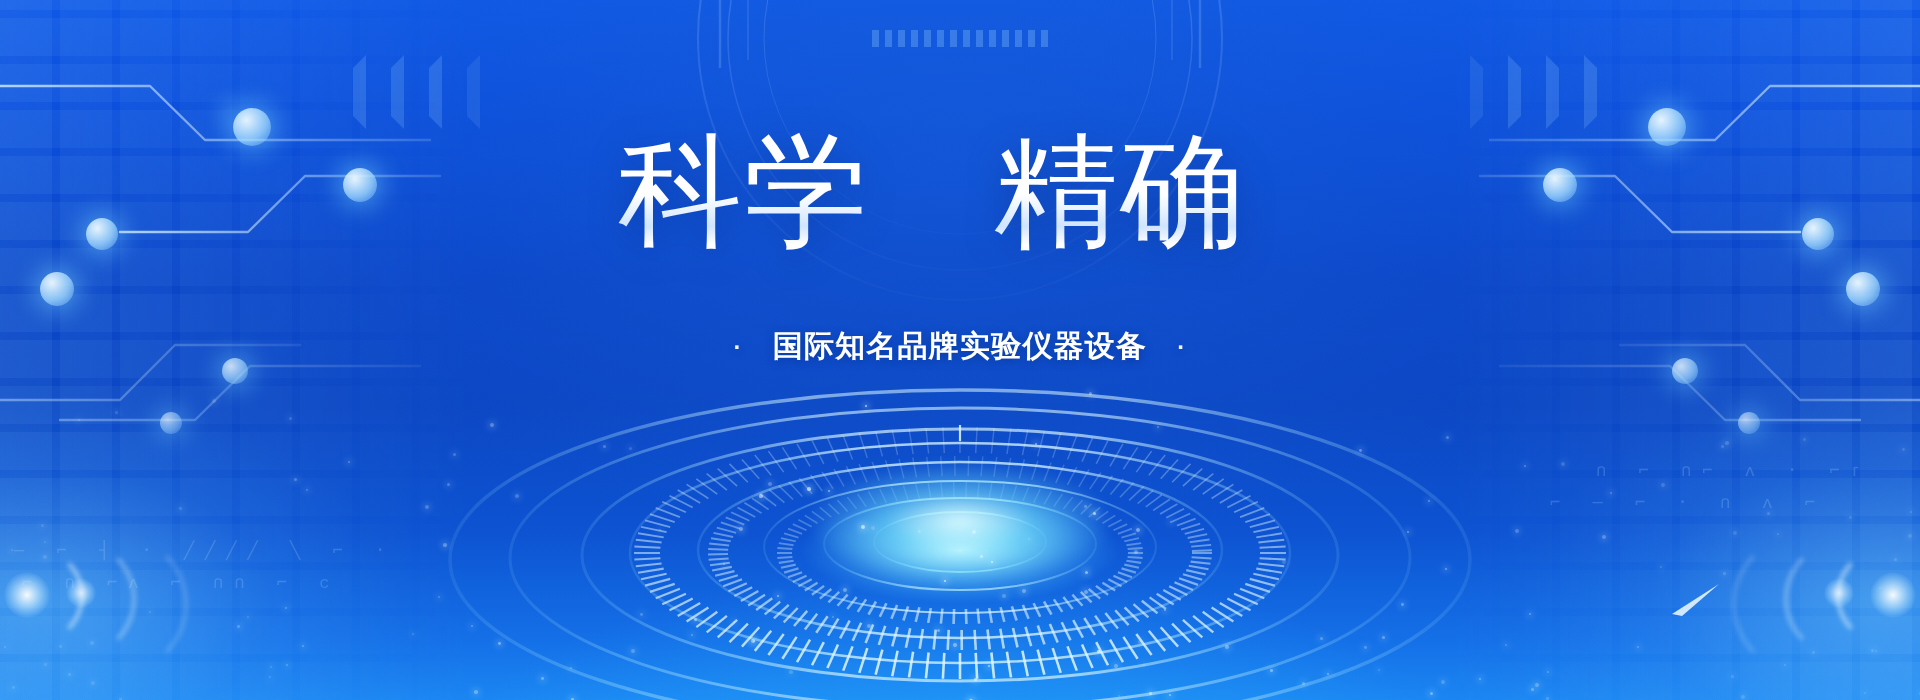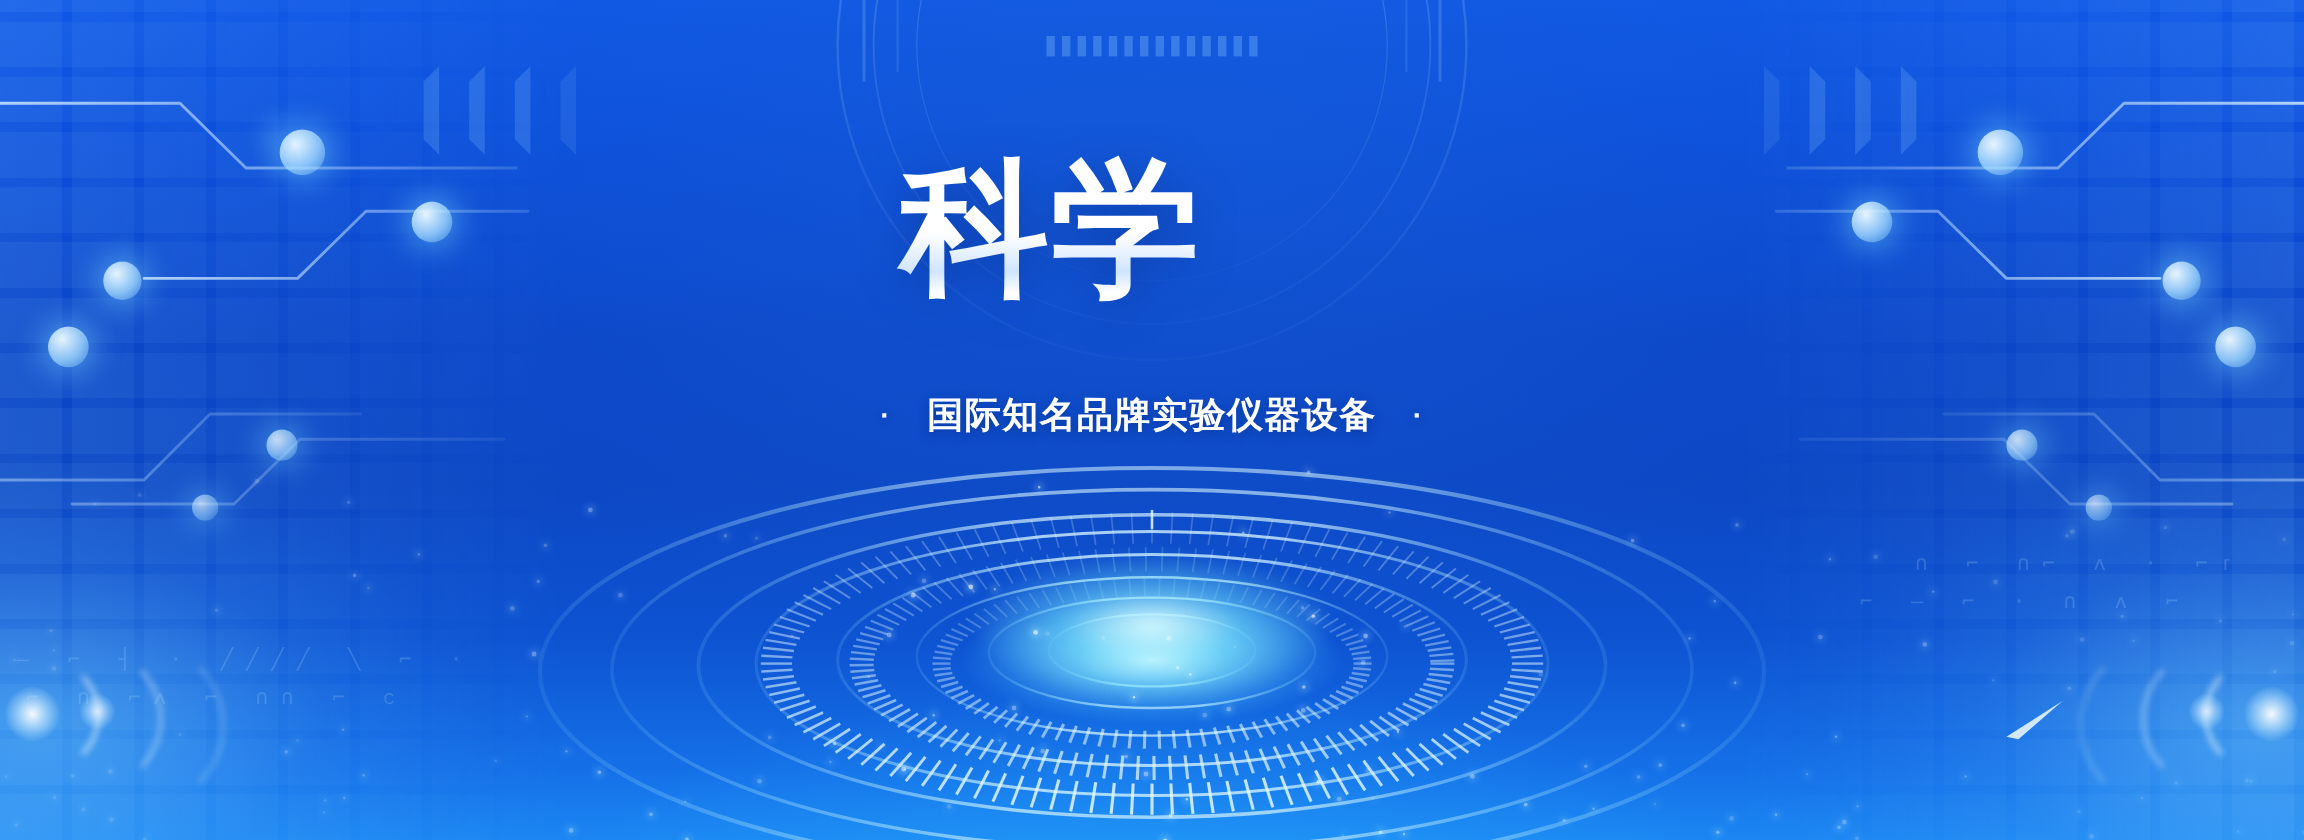--- a/index.html
+++ b/index.html
@@ -99,21 +99,21 @@
   .content {
     position:absolute; left:0; right:0; top:0;
     width:1920px; height:700px;
     display:flex; flex-direction:column; align-items:center;
     z-index:30;
   }
 
   .headline {
     margin-top:128px;
     display:flex; align-items:flex-end; gap:0;
-    font-size:124px; line-height:1.02; font-weight:bold;
+    font-size:124px; line-height:1.02; font-weight:normal;
     letter-spacing:2px;
     white-space:nowrap;
     justify-content:center;
   }
   .headline .w {
     background:linear-gradient(180deg,#ffffff 0%,#ffffff 52%,#eef6ff 62%,#cfe4ff 78%,#ffffff 92%);
     -webkit-background-clip:text; background-clip:text;
     color:transparent;
     -webkit-text-fill-color:transparent;
     text-shadow:none;
@@ -790,20 +790,21 @@
   <svg style="position:absolute; right:196px; bottom:80px; width:60px; height:40px; pointer-events:none;">
     <path d="M55 4 L8 34 L18 36 Z" fill="rgba(240,252,255,0.85)"></path>
   </svg>
 
   <div class="content">
 
     <div class="headline">
       <span class="w">科学</span>
       <span class="gap"></span>
       <span class="gap"></span>
+      <span class="w">精确</span>
       <span class="gap"></span>
     </div>
 
 
     <div class="tagline">
       <span class="dot">·</span>
       <span>国际知名品牌实验仪器设备</span>
       <span class="dot">·</span>
     </div>
 

